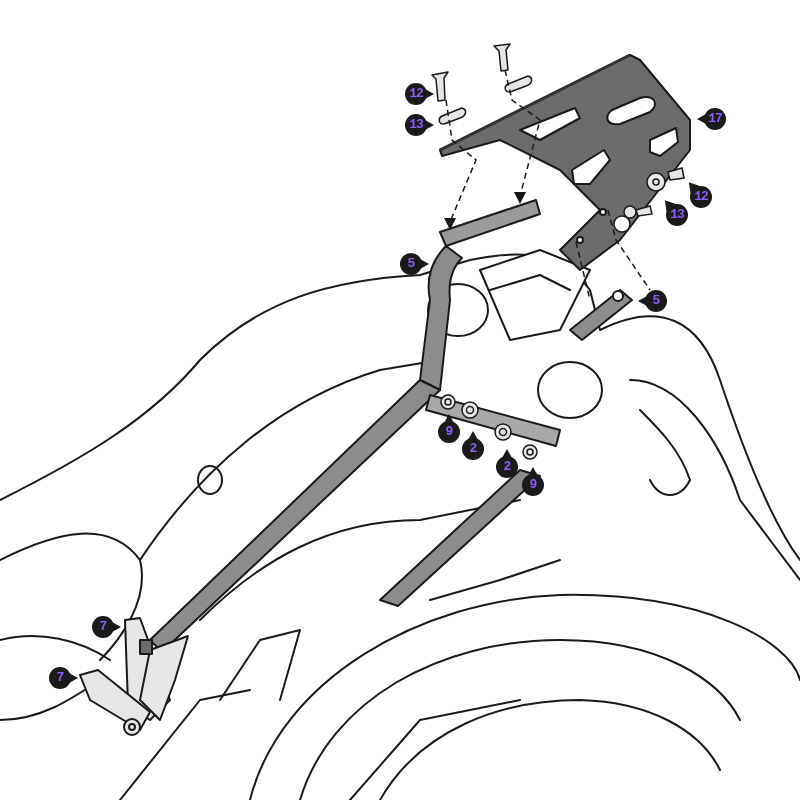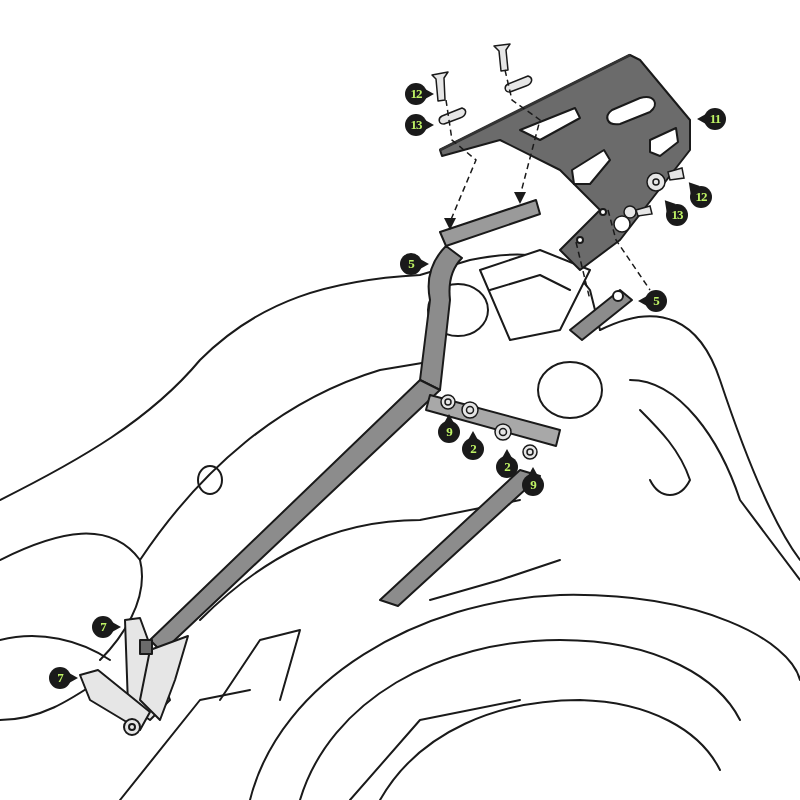--- a/index.html
+++ b/index.html
@@ -1,20 +1,20 @@
 <!DOCTYPE html>
 <html><head>
 <meta charset="utf-8">
 <style>
   html,body{margin:0;padding:0;background:#ffffff;}
   body{width:800px;height:800px;overflow:hidden;font-family:"Liberation Sans",sans-serif;}
   #stage{position:relative;width:800px;height:800px;background:#fff;}
   svg{position:absolute;left:0;top:0;}
-  .callout{position:absolute;width:22px;height:22px;border-radius:50%;background:#1a1a1a;color:#bef264;
-    font-family:Liberation Serif, serif;font-weight:bold;font-size:13px;line-height:22px;text-align:center;letter-spacing:-1px;}
+  .callout{position:absolute;width:22px;height:22px;border-radius:50%;background:#1a1a1a;color:#8b5cf6;
+    font-family:Liberation Mono, monospace;font-weight:bold;font-size:13px;line-height:22px;text-align:center;letter-spacing:-1px;}
   .callout:after{content:"";position:absolute;width:0;height:0;border-style:solid;}
   .pt-right:after{right:-7px;top:6px;border-width:5px 0 5px 9px;border-color:transparent transparent transparent #1a1a1a;}
   .pt-left:after{left:-7px;top:6px;border-width:5px 9px 5px 0;border-color:transparent #1a1a1a transparent transparent;}
   .pt-up:after{left:6px;top:-7px;border-width:0 5px 9px 5px;border-color:transparent transparent #1a1a1a transparent;}
   .pt-upleft:after{left:-4px;top:-5px;border-width:0 6px 10px 6px;border-color:transparent transparent #1a1a1a transparent;transform:rotate(-40deg);}
 </style>
 </head>
 <body>
 
 <div id="stage">
@@ -117,21 +117,21 @@
       <path d="M608 210 L 616 240 L 650 290"></path>
     </g>
     <g fill="#1a1a1a">
       <path d="M444 218 L 456 218 L 450 230 Z"></path>
       <path d="M514 192 L 526 192 L 520 204 Z"></path>
     </g>
   </svg>
 
   <div class="callout pt-right" style="left:405px;top:83px;">12</div>
   <div class="callout pt-right" style="left:405px;top:114px;">13</div>
-  <div class="callout pt-left" style="left:704px;top:108px;">11</div>
+  <div class="callout pt-left" style="left:704px;top:108px;">17</div>
   <div class="callout pt-upleft" style="left:690px;top:186px;">12</div>
   <div class="callout pt-upleft" style="left:666px;top:204px;">13</div>
   <div class="callout pt-right" style="left:400px;top:253px;">5</div>
   <div class="callout pt-left" style="left:645px;top:290px;">5</div>
   <div class="callout pt-up" style="left:438px;top:421px;">9</div>
   <div class="callout pt-up" style="left:462px;top:438px;">2</div>
   <div class="callout pt-up" style="left:496px;top:456px;">2</div>
   <div class="callout pt-up" style="left:522px;top:474px;">9</div>
   <div class="callout pt-right" style="left:92px;top:616px;">7</div>
   <div class="callout pt-right" style="left:49px;top:667px;">7</div>

